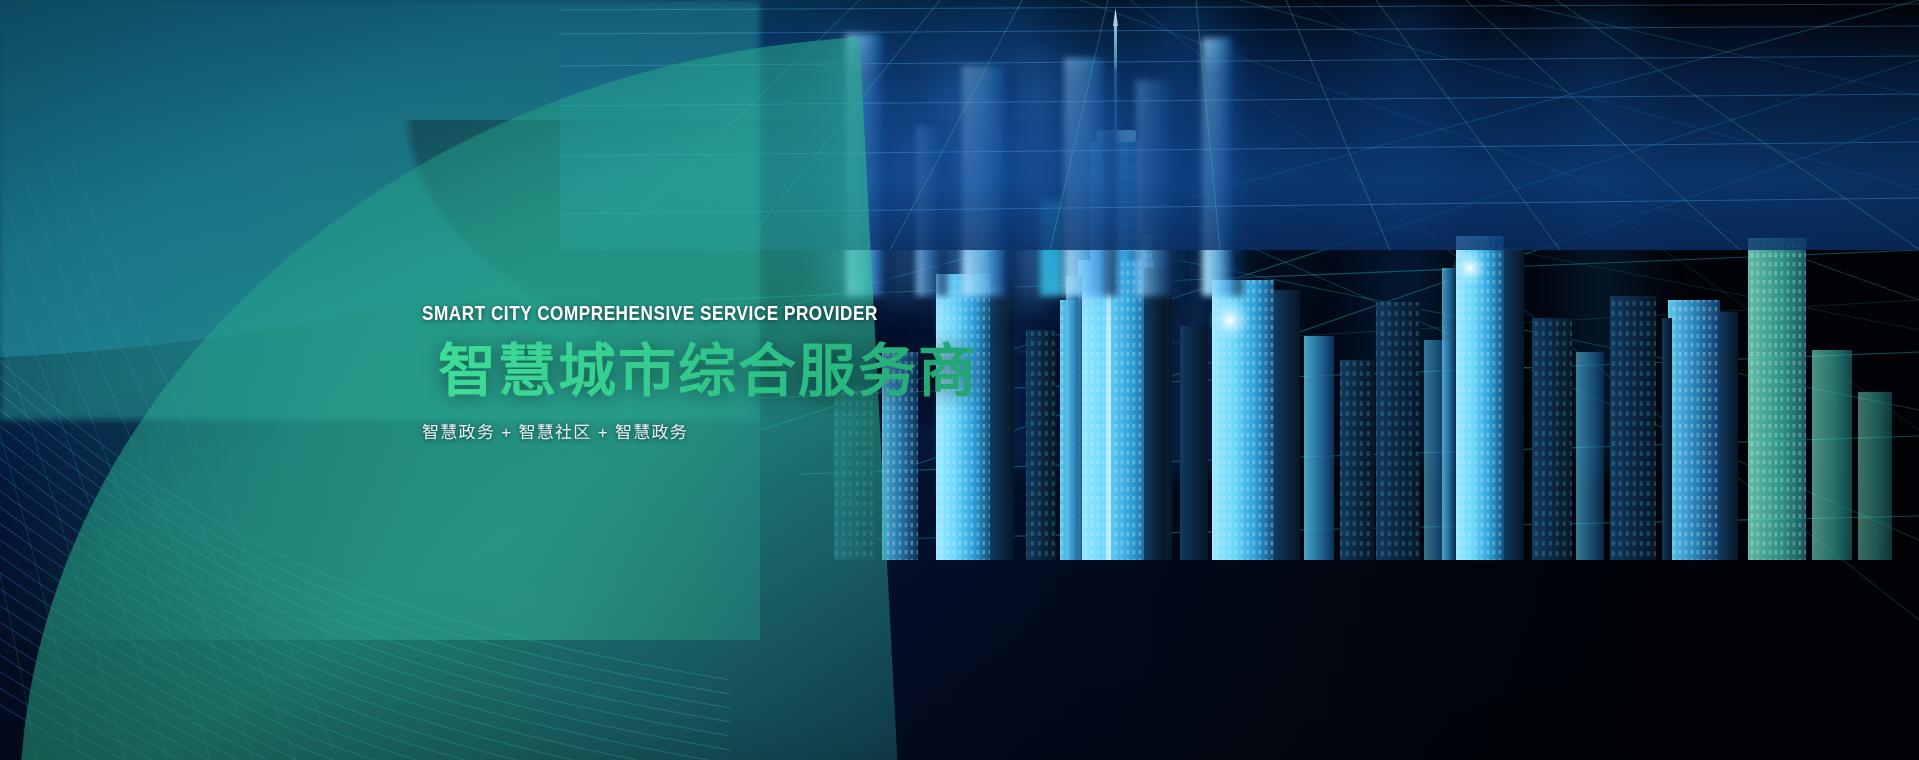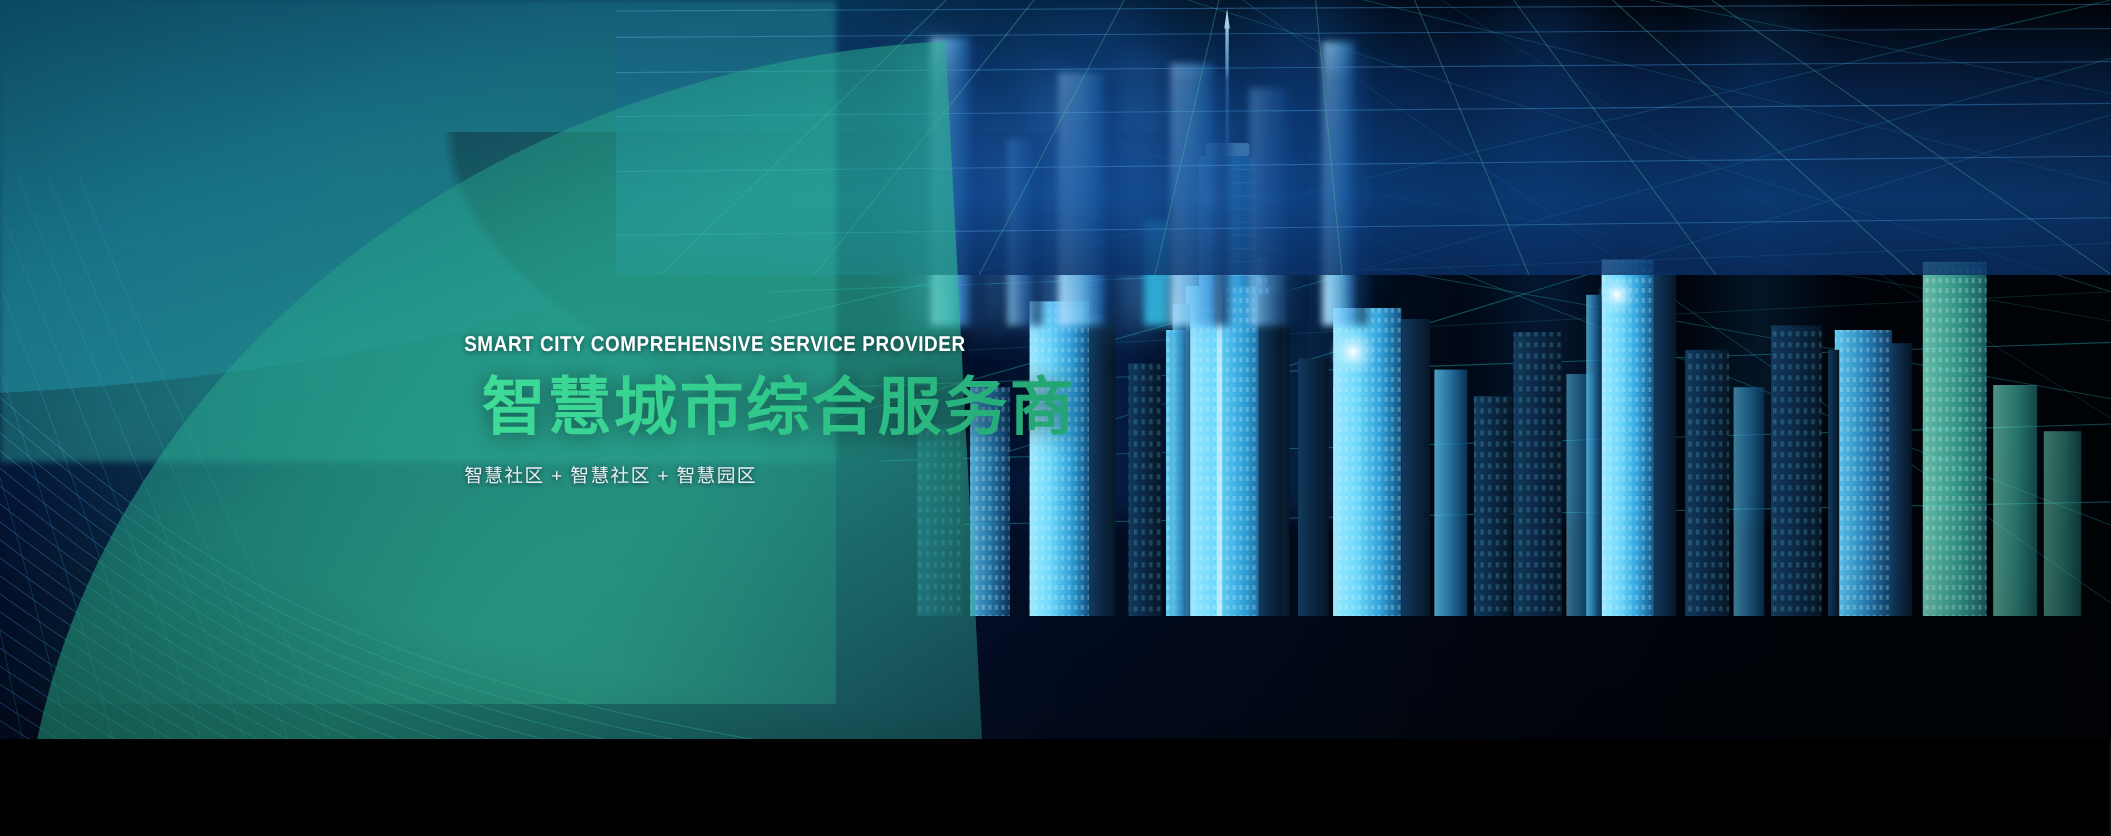--- a/index.html
+++ b/index.html
@@ -2,21 +2,21 @@
 <html lang="zh-CN"><head>
 <meta charset="utf-8">
 <title>Smart City Banner</title>
 <style>
   html,body{margin:0;padding:0;background:#000;}
   *{box-sizing:border-box;}
 
   #banner{
     position:relative;
     width:1919px;
-    height:672px;
+    height:760px;
     overflow:hidden;
     background:#020a1c;
     font-family:"Liberation Sans","DejaVu Sans",sans-serif;
     user-select:none;
   }
 
   .layer{position:absolute;inset:0;pointer-events:none;}
 
   
   #bg-base{
@@ -467,16 +467,16 @@
 
   <div class="layer" id="green-wash"></div>
   <div class="layer" id="swoosh-green"></div>
   <div class="layer" id="swoosh-green-2"></div>
 
   <div class="layer" id="vignette"></div>
 
   <div id="text-block">
     <p id="eyebrow">SMART CITY COMPREHENSIVE SERVICE PROVIDER</p>
     <h1 id="headline">智慧城市综合服务商</h1>
-    <p id="subline">智慧社区 + 智慧社区 + 智慧园区</p>
+    <p id="subline">智慧政务 + 智慧社区 + 智慧政务</p>
   </div>
 
 </div>
 
 </body></html>

